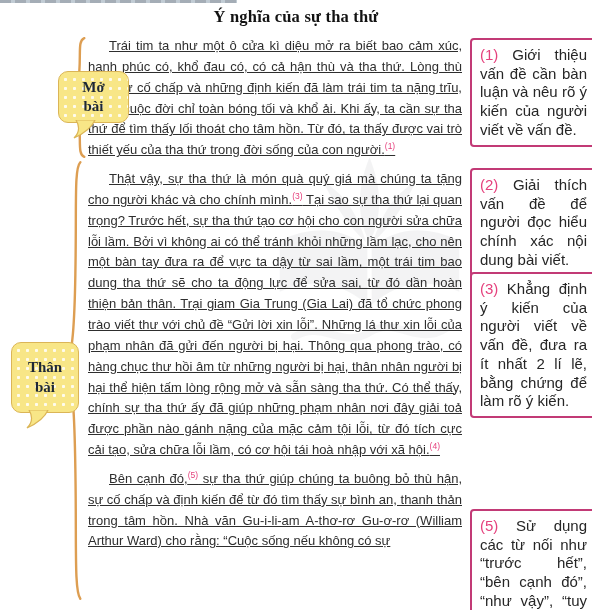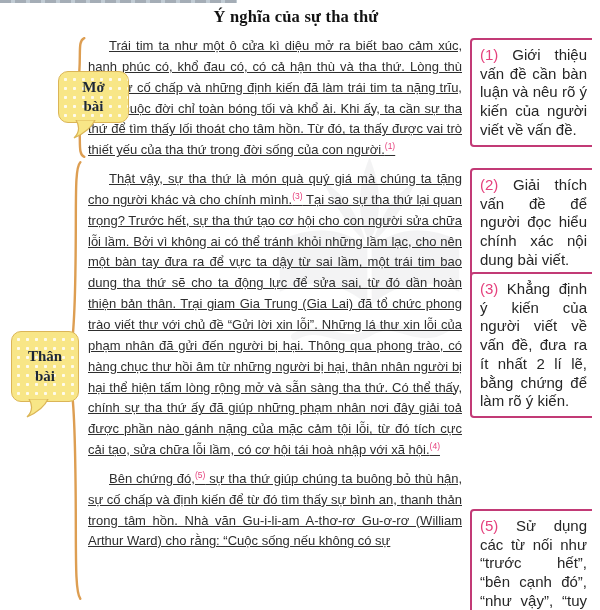--- a/index.html
+++ b/index.html
@@ -64,21 +64,21 @@
     border-radius: 10px;
     display: flex; align-items: center; justify-content: center;
     text-align: center;
     font-family: "Liberation Serif", serif;
     font-weight: 700;
     font-size: 15px;
     line-height: 1.3;
     color: #1d2736;
   }
   .bubble-open { left: 14px; top: 71px; width: 71px; height: 52px; margin-left: 44px; }
-  .bubble-body { left: 11px; top: 331px; width: 68px; height: 71px; align-items: center; }
+  .bubble-body { left: 11px; top: 342px; width: 68px; height: 71px; align-items: center; }
   .bubble .label { display: block; width: 46px; }
   .tail {
     position: absolute; left: 13px; bottom: -17px;
     width: 30px; height: 19px;
   }
   .ann {
     position: absolute; left: 470px; width: 127px;
     background: #ffffff;
     border: 2px solid #c23a76;
     border-radius: 4px;
@@ -138,21 +138,21 @@
   <svg class="brace brace-body" viewBox="0 0 20 100" preserveAspectRatio="none">
     <path d="M17,0.5 C10,2 13,10 11.5,26 C10.5,38 8,43 3,47 C8,51 10.5,56 11.5,70 C13,87 10,97.5 17,99.5" fill="none" stroke="#dd9e52" stroke-width="2.4" stroke-linecap="round" vector-effect="non-scaling-stroke"></path>
   </svg>
 
   <div class="text-col">
     <p><span>Trái tim ta như một ô cửa kì diệu mở ra biết bao cảm xúc, hạnh phúc có, khổ đau có, có cả hận thù và tha thứ. Lòng thù hận, sự cố chấp và những định kiến đã làm trái tim ta nặng trĩu, khiến cuộc đời chỉ toàn bóng tối và khổ ải. Khi ấy, ta cần sự tha thứ để tìm thấy lối thoát cho tâm hồn. Từ đó, ta thấy được vai trò thiết yếu của tha thứ trong đời sống của con người.</span><sup class="marker">(1)</sup></p>
 
 
     <p><span>Thật vậy, sự tha thứ là món quà quý giá mà chúng ta tặng cho người khác và cho chính mình.</span><sup class="marker">(3)</sup><span> Tại sao sự tha thứ lại quan trọng? Trước hết, sự tha thứ tạo cơ hội cho con người sửa chữa lỗi lầm. Bởi vì không ai có thể tránh khỏi những lầm lạc, cho nên một bàn tay đưa ra để vực ta dậy từ sai lầm, một trái tim bao dung tha thứ sẽ cho ta động lực để sửa sai, từ đó dần hoàn thiện bản thân. Trại giam Gia Trung (Gia Lai) đã tổ chức phong trào viết thư với chủ đề “Gửi lời xin lỗi”. Những lá thư xin lỗi của phạm nhân đã gửi đến người bị hại. Thông qua phong trào, có hàng chục thư hồi âm từ những người bị hại, thân nhân người bị hại thể hiện tấm lòng rộng mở và sẵn sàng tha thứ. Có thể thấy, chính sự tha thứ ấy đã giúp những phạm nhân nơi đây giải toả được phần nào gánh nặng của mặc cảm tội lỗi, từ đó tích cực cải tạo, sửa chữa lỗi lầm, có cơ hội tái hoà nhập với xã hội.</span><sup class="marker">(4)</sup></p>
 
-    <p><span>Bên chứng đó,</span><sup class="marker">(5)</sup><span> sự tha thứ giúp chúng ta buông bỏ thù hận, sự cố chấp và định kiến để từ đó tìm thấy sự bình an, thanh thản trong tâm hồn. Nhà văn Gu-i-li-am A-thơ-rơ Gu-ơ-rơ (William Arthur Ward) cho rằng: “Cuộc sống nếu không có sự</span></p>
+    <p><span>Bên cạnh đó,</span><sup class="marker">(5)</sup><span> sự tha thứ giúp chúng ta buông bỏ thù hận, sự cố chấp và định kiến để từ đó tìm thấy sự bình an, thanh thản trong tâm hồn. Nhà văn Gu-i-li-am A-thơ-rơ Gu-ơ-rơ (William Arthur Ward) cho rằng: “Cuộc sống nếu không có sự</span></p>
   </div>
 
   <div class="ann ann1">
     <span class="num">(1)</span>
     <span>Giới thiệu vấn đề cần bàn luận và nêu rõ ý kiến của người viết về vấn đề.</span>
   </div>
   <div class="ann ann2">
     <span class="num">(2)</span>
     <span>Giải thích vấn đề để người đọc hiểu chính xác nội dung bài viết.</span>
   </div>

